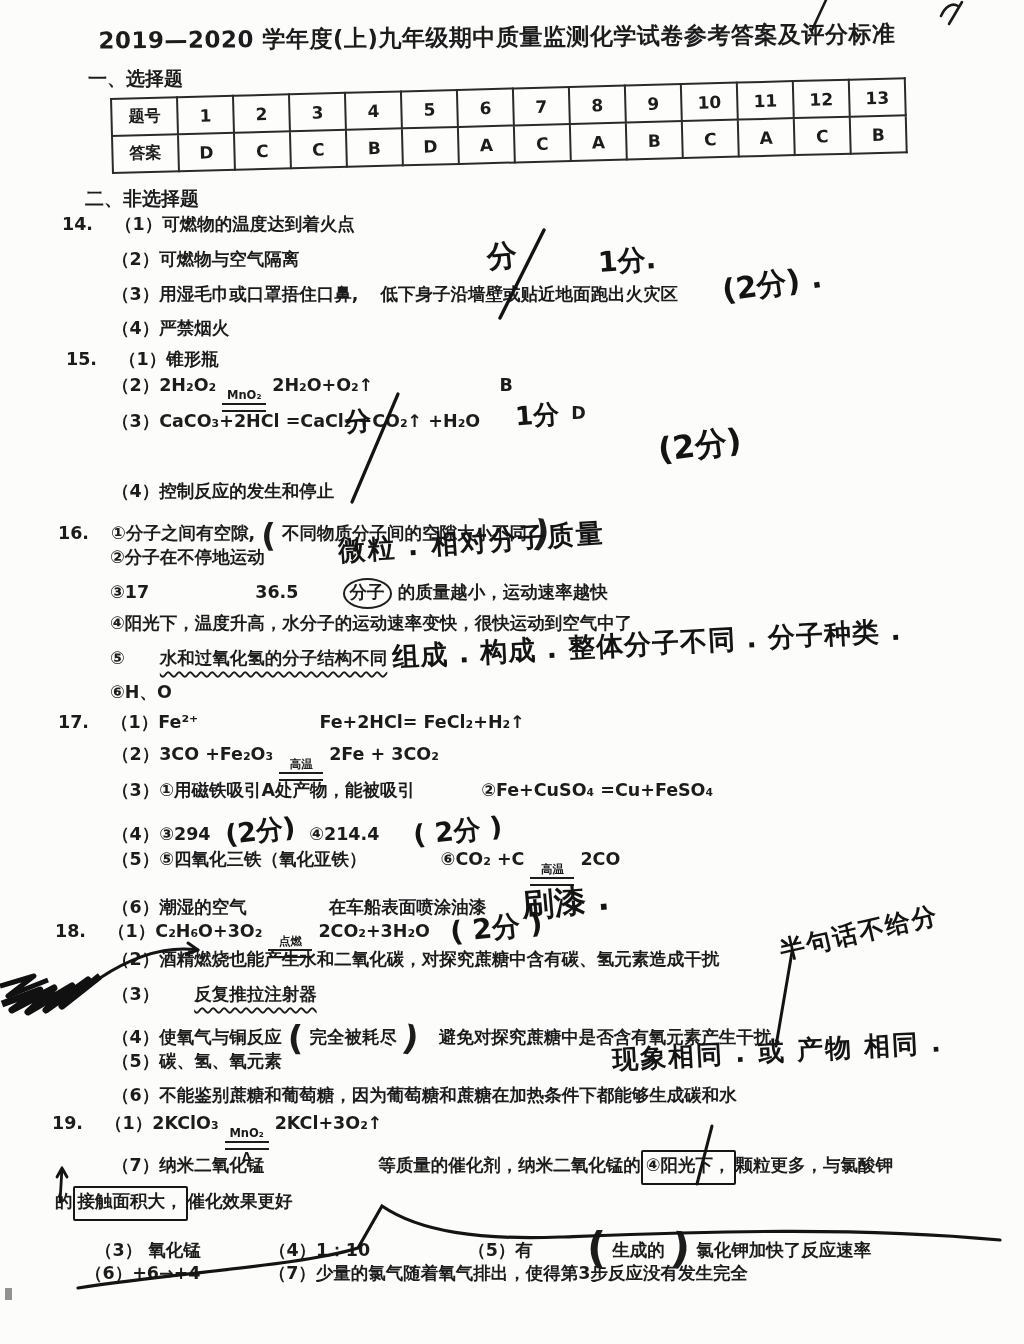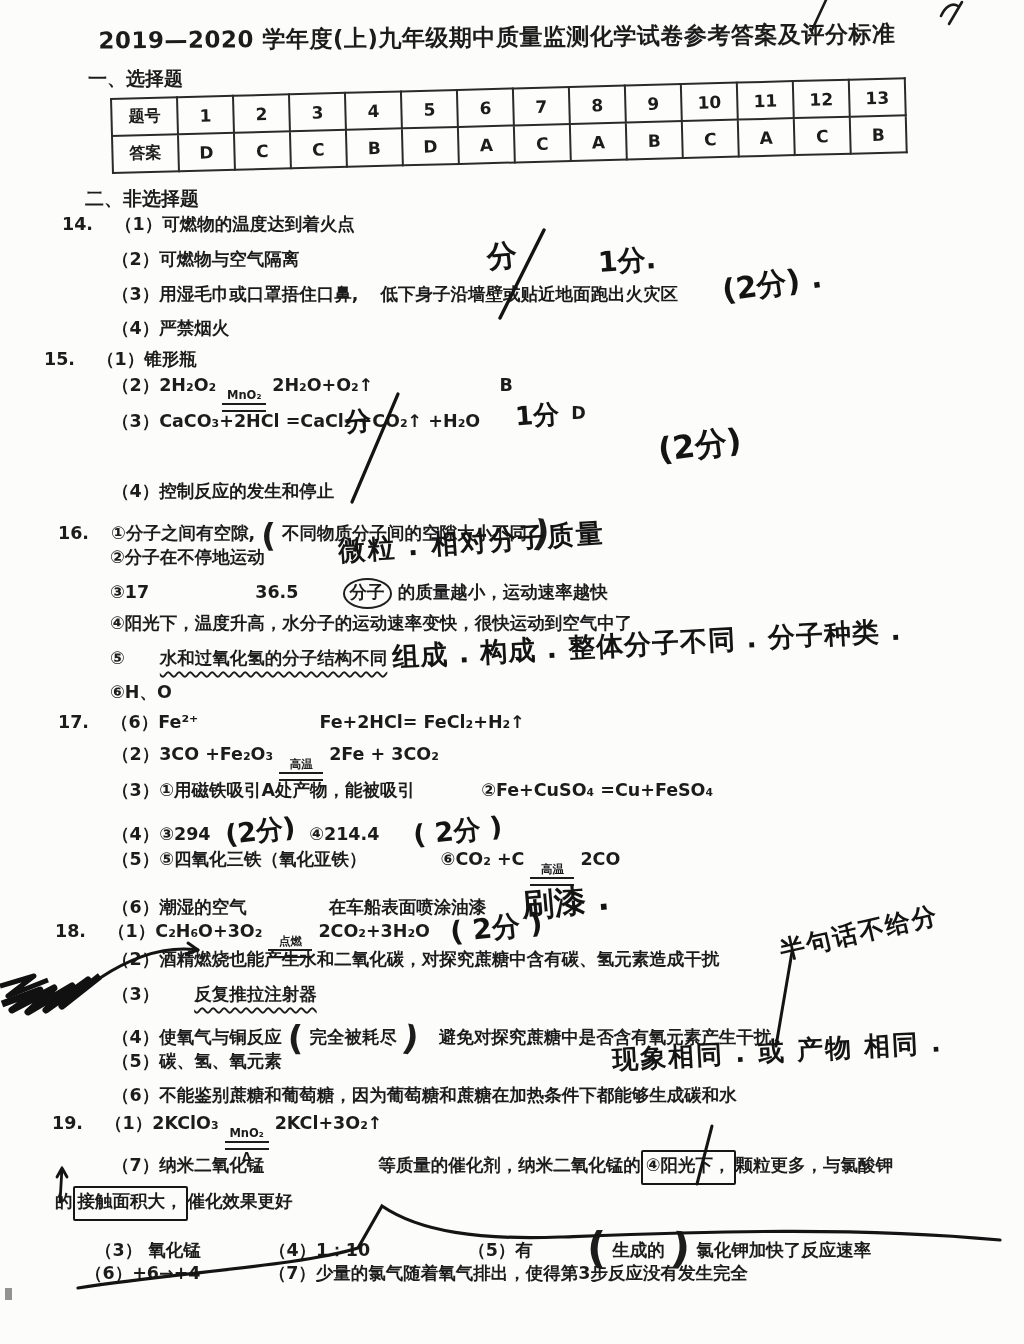--- a/index.html
+++ b/index.html
@@ -103,21 +103,21 @@
     <span>（3）用湿毛巾或口罩捂住口鼻,</span>
     <span style="margin-left:16px;">低下身子沿墙壁或贴近地面跑出火灾区</span>
   </div>
   <div class="ln" style="left:112px;top:317px;">
     <span>（4）严禁烟火</span>
   </div>
   <div class="hwab" style="left:487px;top:236px;font-size:30px;transform:rotate(-6deg);">分</div>
   <div class="hwab" style="left:598px;top:242px;font-size:28px;transform:rotate(-4deg);">1分.</div>
   <div class="hwab" style="left:722px;top:264px;font-size:30px;transform:rotate(-8deg);">(2分) .</div>
 
-  <div class="ln" style="left:44px;top:348px;text-align:center;">
+  <div class="ln" style="left:66px;top:348px;text-align:center;">
     <span class="qno">15.</span>
     <span>（1）锥形瓶</span>
   </div>
   <div class="ln" style="left:112px;top:374px;">
     <span>（2）2H₂O₂</span><span class="cond">
         <span class="ct">MnO₂</span>
         <span class="bar"></span>
       </span><span>2H₂O+O₂↑</span>
     <span class="ansletter" style="margin-left:120px;">B</span>
   </div>
@@ -155,21 +155,21 @@
   <div class="ln" style="left:110px;top:647px;">
     <span>⑤</span><span class="wavy">水和过氧化氢的分子结构不同</span>
   </div>
   <div class="hwab" style="left:392px;top:626px;font-size:27px;transform:rotate(-3deg);letter-spacing:1px;">组成 . 构成 . 整体分子不同 . 分子种类 .</div>
   <div class="ln" style="left:110px;top:681px;">
     <span>⑥H、O</span>
   </div>
 
   <div class="ln" style="left:58px;top:711px;">
     <span class="qno">17.</span>
-    <span>（6）Fe²⁺</span>
+    <span>（1）Fe²⁺</span>
     <span style="margin-left:115px;">Fe+2HCl=  FeCl₂+H₂↑</span>
   </div>
   <div class="ln" style="left:112px;top:743px;">
     <span>（2）3CO +Fe₂O₃</span><span class="cond">
         <span class="ct">高温</span>
         <span class="bar"></span>
       </span><span>2Fe + 3CO₂</span>
   </div>
   <div class="ln" style="left:112px;top:779px;">
     <span>（3）①用磁铁吸引A处产物，能被吸引</span>

